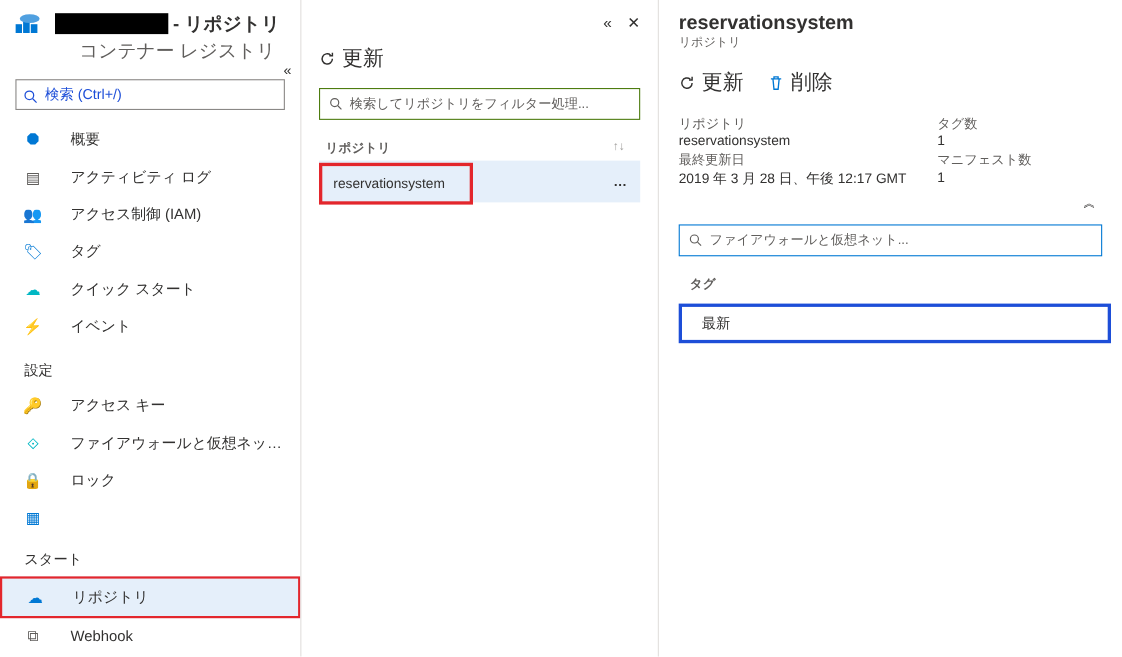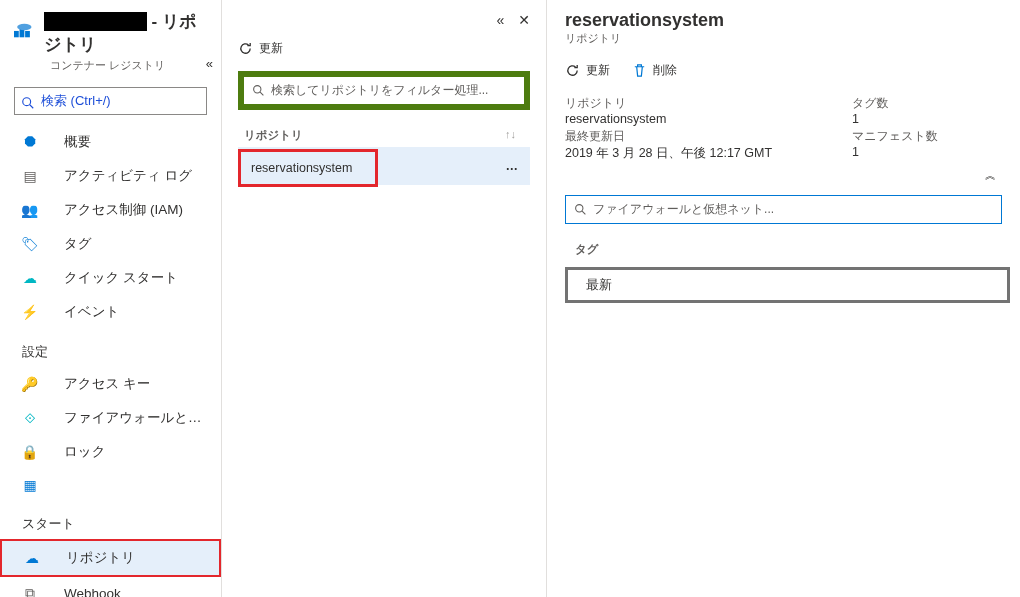--- a/index.html
+++ b/index.html
@@ -9,32 +9,32 @@
     color: #323130;
     background: #fff;
     width: 1020px;
     height: 597px;
     overflow: hidden;
   }
   .layout { display: flex; height: 100%; }
 
   
   .nav {
-    width: 222px;
+    width: 274px;
     border-right: 1px solid #e1dfdd;
     position: relative;
     overflow-y: auto;
   }
   .nav::-webkit-scrollbar { width: 10px; }
   .nav::-webkit-scrollbar-thumb { background: #c8c6c4; }
   .nav-header { padding: 10px 14px 6px 14px; display: flex; align-items: center; }
   .logo-icon { width: 28px; height: 20px; margin-right: 8px; }
   .nav-title { font-size: 17px; font-weight: 600; }
   .nav-title .masked { background: #000; color: #000; padding: 0 4px; }
-  .nav-sub { font-size: 11px; color: #605e5c; padding: 0 14px 8px 50px; margin-top:-4px;}
+  .nav-sub { font-size: 17px; color: #605e5c; padding: 0 14px 8px 72px; margin-top:-4px;}
   .nav-search {
     margin: 6px 14px 10px 14px;
     border: 1px solid #8a8886;
     display: flex; align-items: flex-end;
     padding: 4px 6px;
     font-size: 13px;
     color: #1d4ed8;
   }
   .nav-search .s-icon { width: 14px; height: 14px; margin-right: 6px; }
   .collapse-caret {
@@ -60,25 +60,25 @@
   
   .col-mid {
     width: 325px;
     border-right: 1px solid #e1dfdd;
     display: flex; flex-direction: column;
     position: relative;
   }
   .col-head { display: flex; align-items: center; padding: 12px 16px 2px 16px; }
   .col-head .close-group { margin-left: auto; display: flex; gap: 14px; font-size: 14px; }
   .cmdbar { padding: 10px 16px 6px 16px; display: flex; align-items: center; gap: 18px; }
-  .cmdbtn { display: inline-flex; align-items: center; gap: 6px; font-size: 12px; cursor: pointer; }
+  .cmdbtn { display: inline-flex; align-items: center; gap: 6px; font-size: 19px; cursor: pointer; }
   .cmdbtn svg { width: 15px; height: 15px; }
   .fltbox {
     margin: 8px 16px 6px 16px;
-    border: 6px solid #4d7c0f;
+    border: 1px solid #4d7c0f;
     display: flex; align-items: center;
     padding: 5px 8px; font-size: 12px; color: #605e5c;
   }
   .fltbox svg { width: 13px; height: 13px; margin-right: 6px; }
   .sect-head {
     padding: 12px 16px 6px 22px;
     font-size: 11.5px; color: #605e5c; font-weight: 600;
     display: flex;
   }
   .sect-head .sort { margin-left: auto; color:#a19f9d; font-size: 11px; margin-right: 14px;}
@@ -113,21 +113,21 @@
   .meta .lbl { color: #605e5c; font-size: 12px; }
   .chev-row { text-align: right; padding: 2px 24px 4px 0; font-size: 11px; color:#323130;}
   .r-fltbox {
     margin: 8px 18px 4px 18px;
     border: 1px solid #0078d4;
     display: flex; align-items: center;
     padding: 5px 8px; font-size: 12px; color: #605e5c;
   }
   .r-fltbox svg { width: 13px; height: 13px; margin-right: 6px; }
   .tag-head { padding: 14px 18px 6px 28px; font-size: 11.5px; color: #605e5c; font-weight: 600;}
-  .tag-row-wrap { margin: 4px 10px; display: inline-block; border: 3px solid #737373; }
+  .tag-row-wrap { margin: 4px 10px; display: inline-block; border: 3px solid #1d4ed8; }
   .tag-row { padding: 6px 18px; font-size: 13px; cursor: pointer; }
 
   
   .c-blue { color:#0078d4; }
   .c-teal { color:#00b7c3; }
   .c-gold { color:#ffb900; }
   .c-gray { color:#605e5c; }
   .c-black { color:#323130; }
 </style>
 </head>

